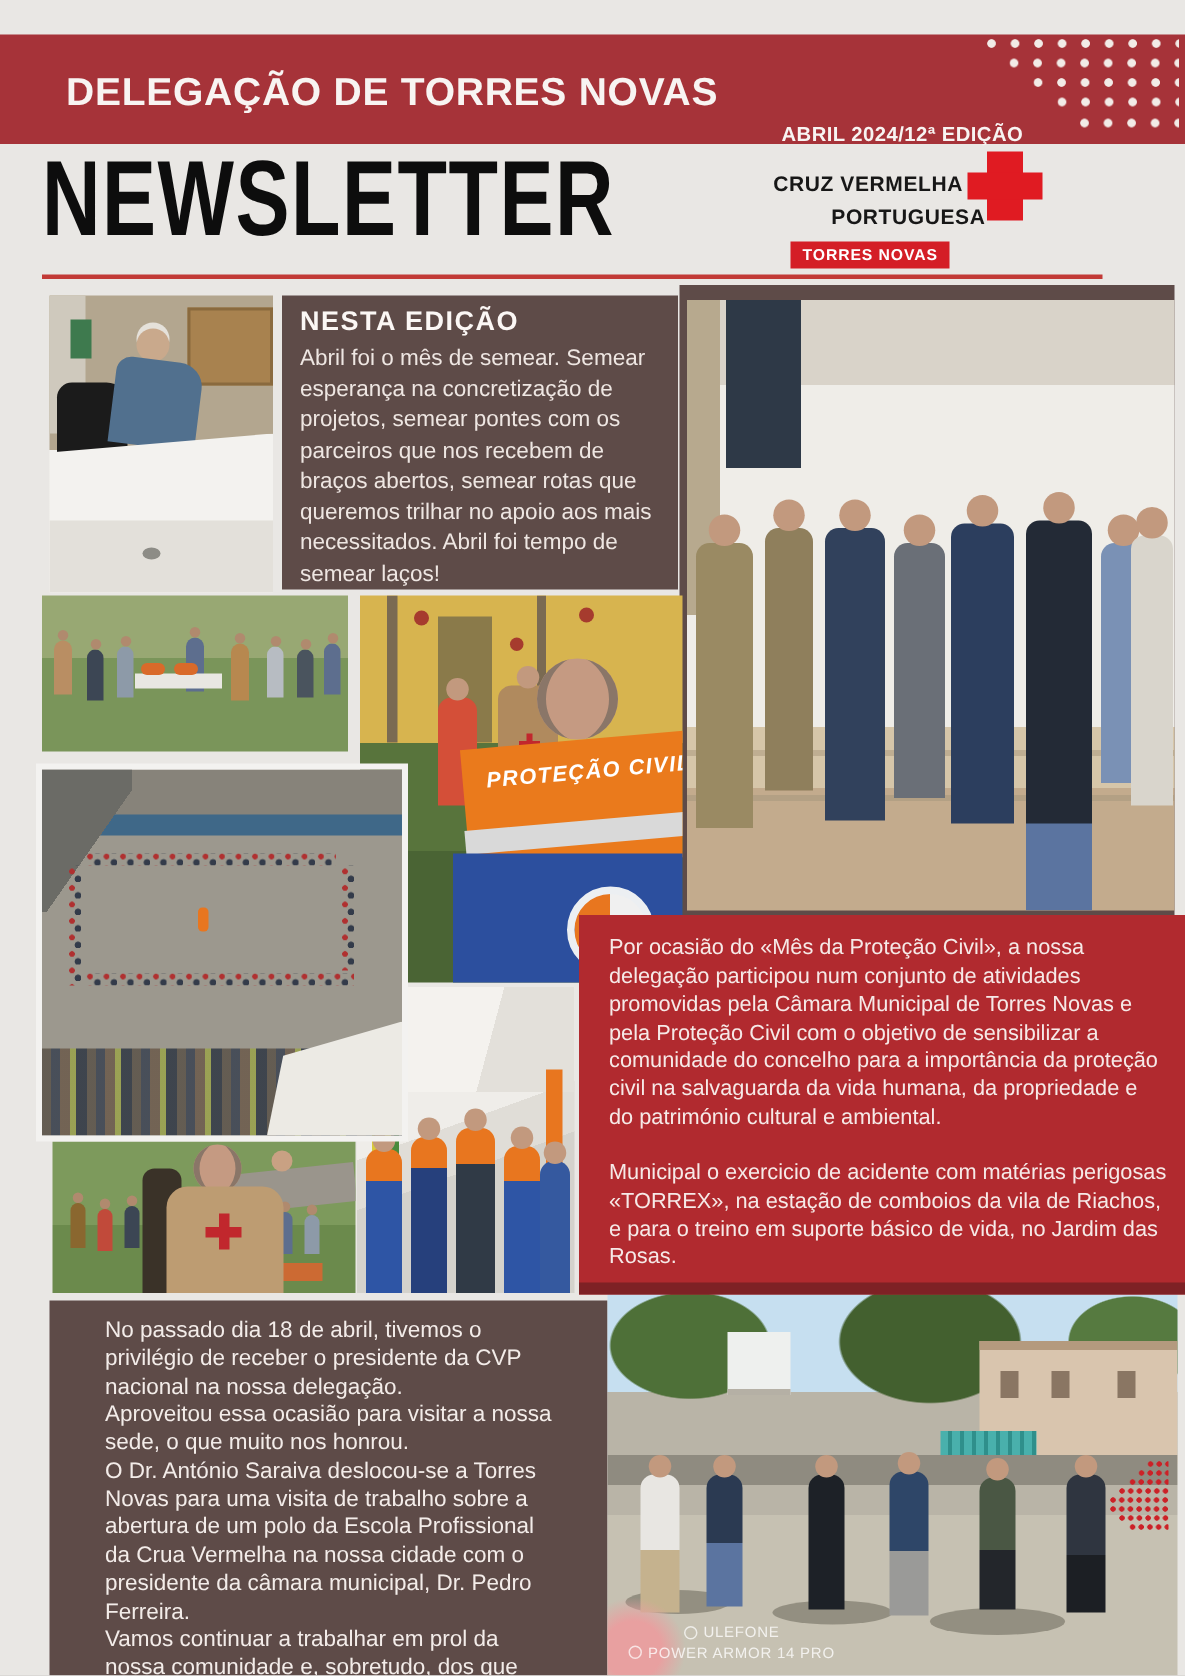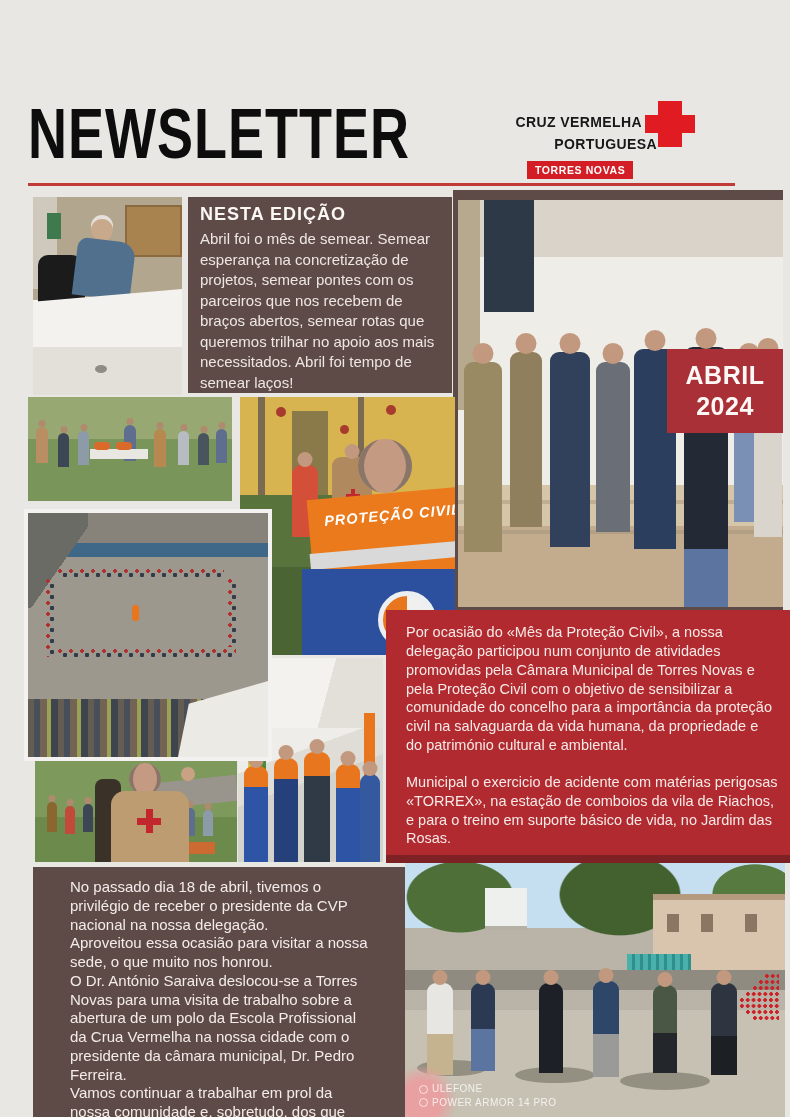--- a/index.html
+++ b/index.html
@@ -61,31 +61,42 @@
   .pfig{position:absolute;border-radius:9px 9px 0 0;}
   .pfig::before{content:'';position:absolute;left:50%;top:-13px;transform:translateX(-50%);
     width:15px;height:15px;border-radius:50%;background:#c2997e;}
   .pfig.lg::before{width:21px;height:21px;top:-19px;}
   .pfig.sm::before{width:7px;height:7px;top:-7px;background:#b08a6e;}
   .shadow{position:absolute;background:rgba(66,62,50,.38);border-radius:50%;}
   .rdrow{position:absolute;right:6px;height:6px;
     background:radial-gradient(circle at 2px 2px,#cc2127 1.6px,rgba(0,0,0,0) 2px);
     background-size:5.8px 6px;background-repeat:repeat-x;}
   .wm{position:absolute;left:14px;bottom:8px;color:rgba(255,255,255,.78);
-    font-size:10px;line-height:1.35;letter-spacing:.5px;}
+    font-size:10px;line-height:1.35;letter-spacing:.5px;text-align:center;}
   .wm .dot{display:inline-block;width:7px;height:7px;border:1px solid rgba(255,255,255,.7);
     border-radius:50%;margin-right:4px;vertical-align:middle;}
   .vest-text{position:absolute;color:#fff;font-weight:bold;font-style:italic;
     font-size:14.5px;letter-spacing:1px;white-space:nowrap;}
 </style>
 </head>
 <body>
 
 <div class="page">
 
+  <div class="banner">
+    <div class="banner-title">DELEGAÇÃO DE TORRES NOVAS</div>
+    <div class="banner-edition">ABRIL 2024/12ª EDIÇÃO</div>
+    <div>
+      <div class="bdrow" style="top:3px;width:128px;"></div>
+      <div class="bdrow" style="top:16px;width:113px;"></div>
+      <div class="bdrow" style="top:29px;width:97px;"></div>
+      <div class="bdrow" style="top:42px;width:81px;"></div>
+      <div class="bdrow" style="top:56px;width:66px;"></div>
+    </div>
+  </div>
 
   <h1 class="masthead">NEWSLETTER</h1>
 
   <div class="logo-l1">CRUZ VERMELHA</div>
   <div class="logo-l2">PORTUGUESA</div>
   <div class="cross">
       <div class="v"></div>
       <div class="h"></div>
     </div>
   <div class="tn-badge">TORRES NOVAS</div>
@@ -118,24 +129,20 @@
     <div class="pfig lg" style="left:52px;bottom:80px;width:32px;height:175px;background:#8f7f5c;"></div>
     <div class="pfig lg" style="left:92px;bottom:60px;width:40px;height:195px;background:#31415c;"></div>
     <div class="pfig lg" style="left:138px;bottom:75px;width:34px;height:170px;background:#6a6f77;"></div>
     <div class="pfig lg" style="left:176px;bottom:58px;width:42px;height:200px;background:#2c3e5e;"></div>
     <div class="pfig lg" style="left:226px;bottom:55px;width:44px;height:205px;background:#232a36;"></div>
     <div class="pfig lg" style="left:276px;bottom:85px;width:30px;height:160px;background:#7a91b5;"></div>
     <div class="pfig lg" style="left:296px;bottom:70px;width:28px;height:180px;background:#d9d5cc;"></div>
     <div class="abs" style="left:226px;bottom:0px;width:44px;height:58px;background:#5b74a0;"></div>
   </div>
 
-  <div class="abril">
-    <div>ABRIL</div>
-    <div>2024</div>
-  </div>
 
   <div class="photo" style="left:28px;top:397px;width:204px;height:104px;background:linear-gradient(#98a873 0 40%,#7a955a 40% 100%);">
     <div class="pfig sm" style="left:8px;bottom:38px;width:12px;height:36px;background:#b98e63;"></div>
     <div class="pfig sm" style="left:30px;bottom:34px;width:11px;height:34px;background:#3c4654;"></div>
     <div class="pfig sm" style="left:50px;bottom:36px;width:11px;height:34px;background:#8d9aa8;"></div>
     <div class="pfig sm" style="left:96px;bottom:40px;width:12px;height:36px;background:#5d6e8e;"></div>
     <div class="pfig sm" style="left:126px;bottom:34px;width:12px;height:38px;background:#b7884f;"></div>
     <div class="pfig sm" style="left:150px;bottom:36px;width:11px;height:34px;background:#b7bcc2;"></div>
     <div class="pfig sm" style="left:170px;bottom:36px;width:11px;height:32px;background:#4a545e;"></div>
     <div class="pfig sm" style="left:188px;bottom:38px;width:11px;height:34px;background:#5d6e8e;"></div>

